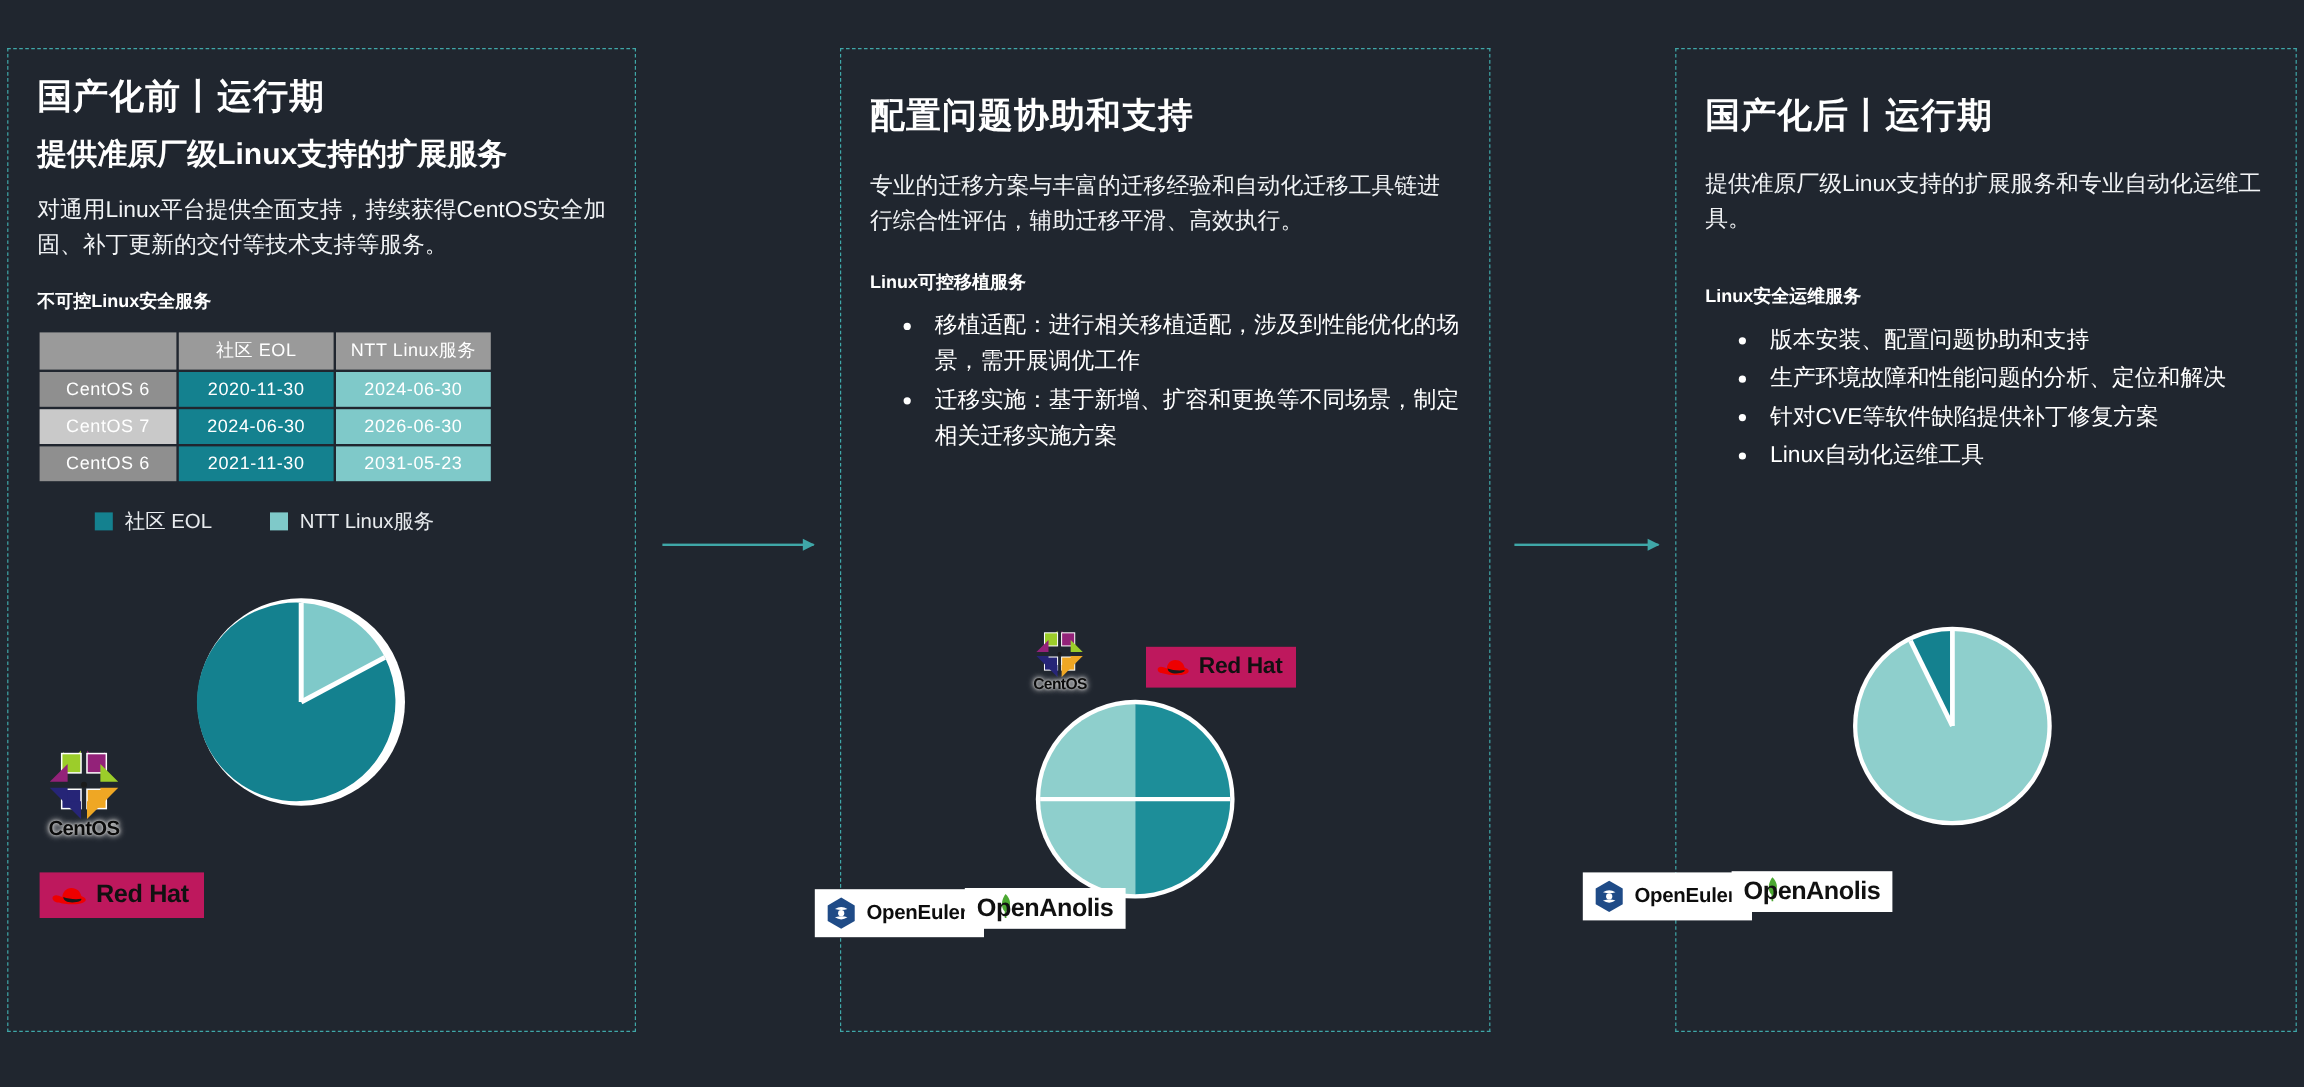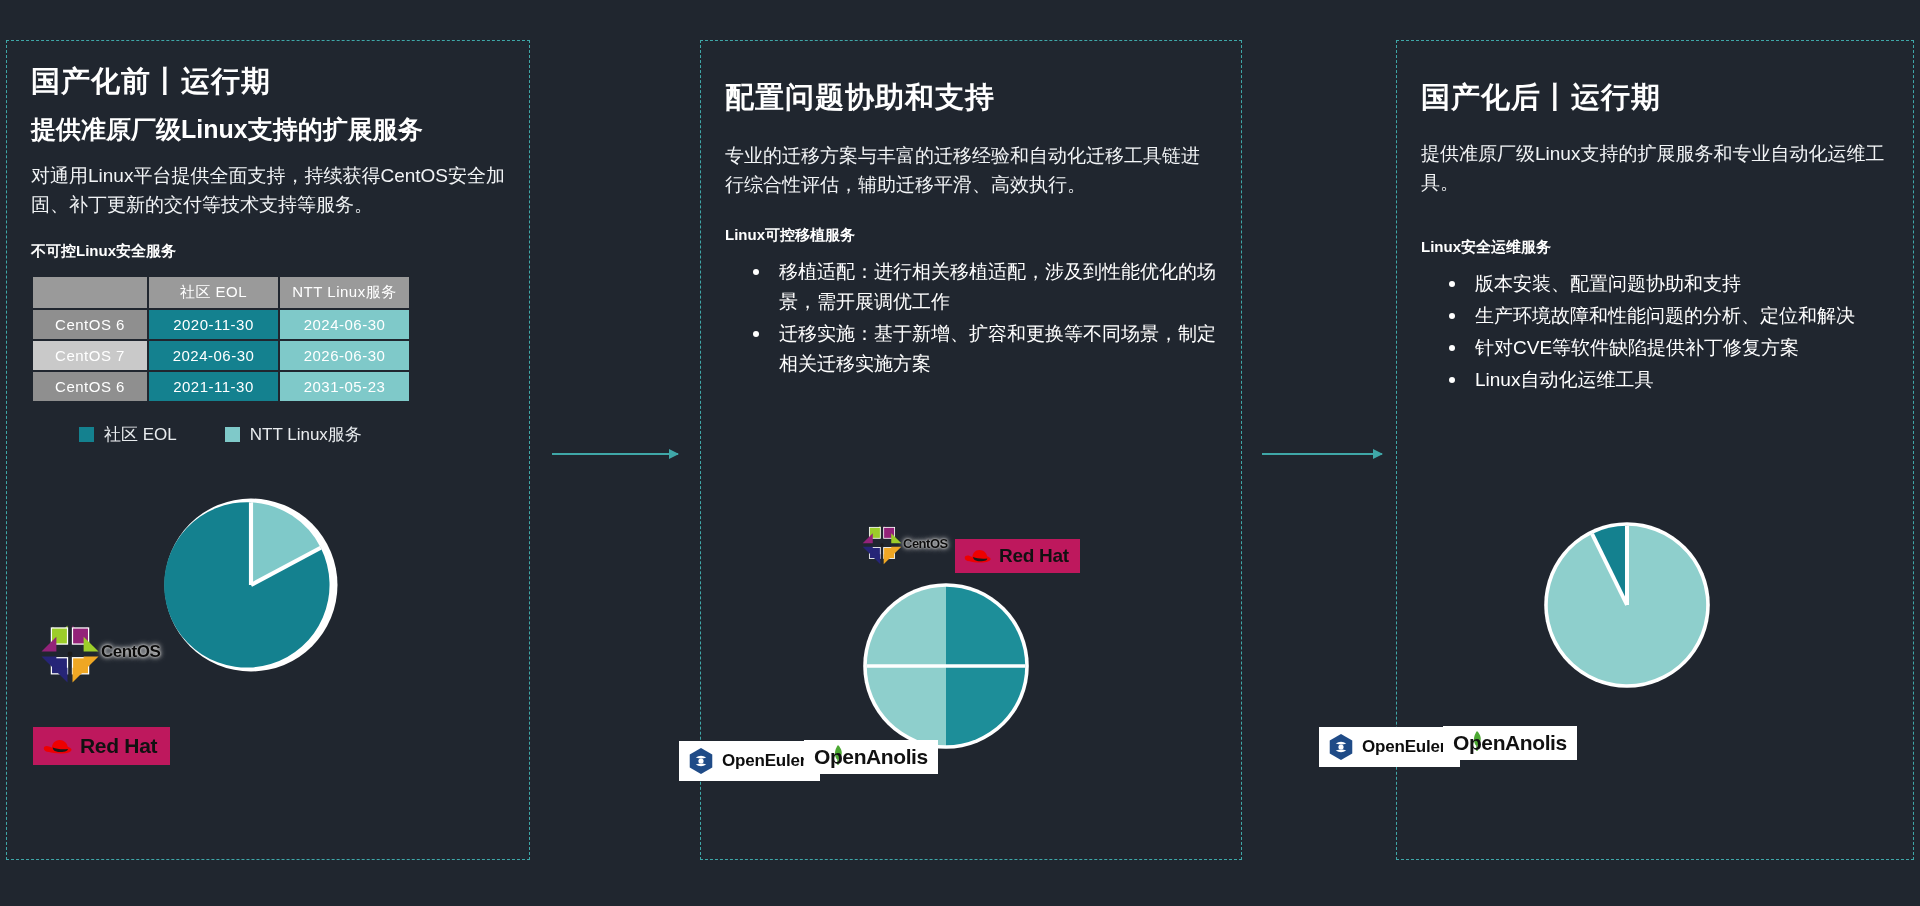--- a/index.html
+++ b/index.html
@@ -143,21 +143,21 @@
   }
   .legend-item {
     display: flex;
     align-items: center;
     gap: 10px;
     font-size: 17px;
     color: #e9ecef;
     font-weight: 300;
   }
   .swatch { width: 15px; height: 15px; display: inline-block; }
-  .centos-wrap { display: inline-flex; align-items: center; }
+  .centos-wrap { display: inline-flex; flex-direction: column; align-items: center; }
   .centos-label {
     font-size: 17px;
     font-weight: bold;
     color: #0b0b0b;
     letter-spacing: -.5px;
     margin-top: -4px;
     text-shadow: 0 0 2px #cfcfcf, 0 0 4px #cfcfcf, 0 0 6px #bdbdbd;
   }
   .logo-redhat {
     background: #be185d;

